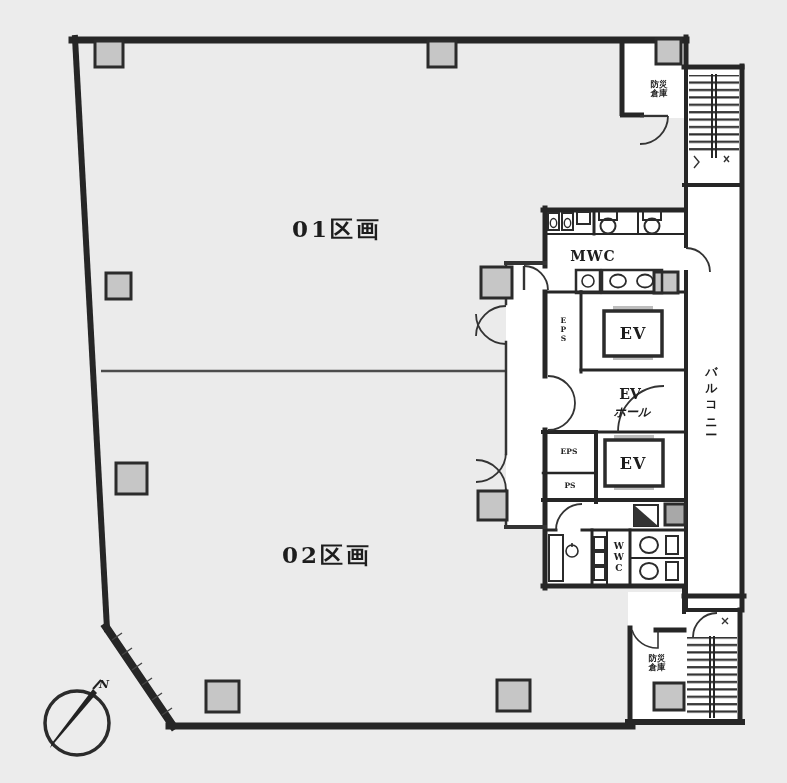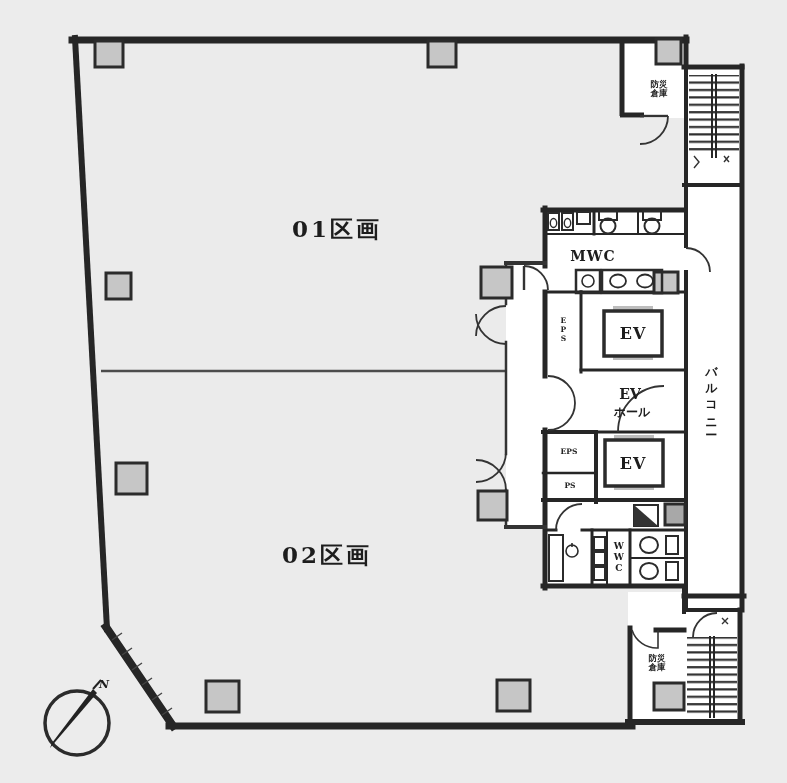--- a/index.html
+++ b/index.html
@@ -209,21 +209,21 @@
     <polygon points="50,748 97,693 93,689 52,743" fill="#222"></polygon>
     <line x1="93" y1="689" x2="101" y2="680" stroke="#222" stroke-width="2"></line>
   </g>
 </svg>
 
 <div class="lbl big" style="left:337px;top:219px;">01区画</div>
 <div class="lbl big" style="left:327px;top:545px;">02区画</div>
 <div class="lbl mwc" style="left:584px;top:256px;margin-left:9px;">MWC</div>
 <div class="lbl ev" style="left:633px;top:334px;">EV</div>
 <div class="lbl evhall1" style="left:630px;top:394px;">EV</div>
-<div class="lbl evhall2" style="left:632px;top:412px;">ホール</div>
+<div class="lbl evhall2" style="left:632px;top:412px;font-style:italic;">ホール</div>
 <div class="lbl ev" style="left:633px;top:464px;">EV</div>
 <div class="lbl vtext balcony" style="left:711px;top:395px;">バルコニー</div>
 <div class="lbl tiny" style="left:659px;top:90px;">
   <span style="display:block;">防災</span>
   <span style="display:block;">倉庫</span>
 </div>
 <div class="lbl tiny" style="left:657px;top:664px;">
   <span style="display:block;">防災</span>
   <span style="display:block;">倉庫</span>
 </div>

